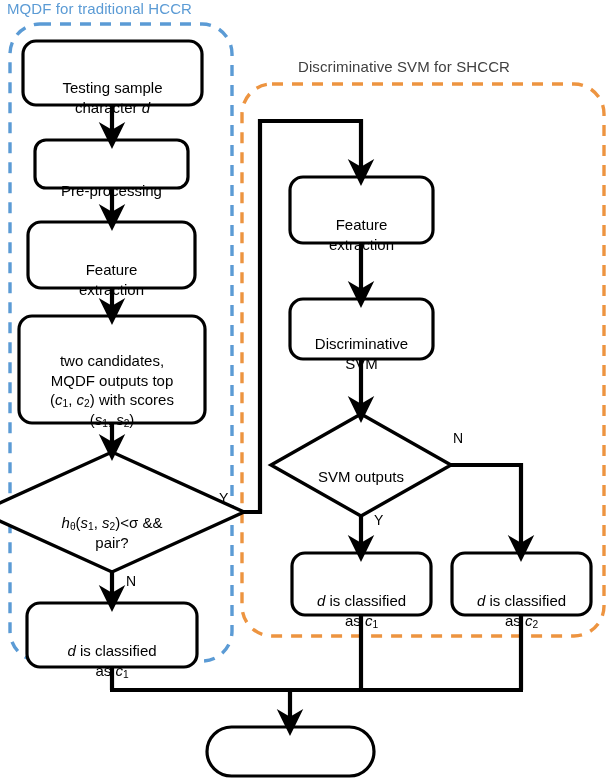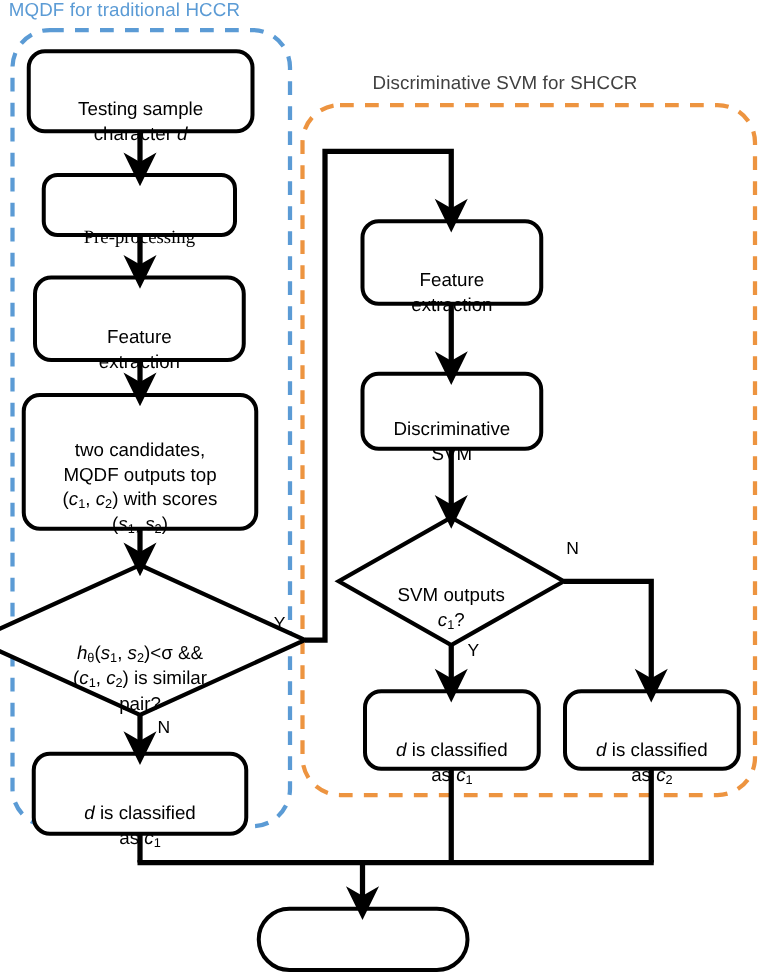--- a/index.html
+++ b/index.html
@@ -104,58 +104,56 @@
   </svg>
 
   <div class="grouptitle blue" style="left:7px;top:0px;">MQDF for traditional HCCR</div>
   <div class="grouptitle orange" style="left:298px;top:58px;">Discriminative SVM for SHCCR</div>
 
   <div class="lbl" style="left:23px;top:50px;width:179px;">
     <div>Testing sample</div>
     <div><span>character </span><i class="v">d</i></div>
   </div>
 
-  <div class="lbl" style="left:35px;top:153px;width:153px;font-family:Liberation Serif, serif;">Pre-processing</div>
+  <div class="lbl" style="left:35px;top:153px;width:153px;">Pre-processing</div>
 
   <div class="lbl" style="left:28px;top:232px;width:167px;">
     <div>Feature</div>
     <div>extraction</div>
   </div>
 
   <div class="lbl" style="left:19px;top:323px;width:186px;">
     <div>two candidates,</div>
     <div>MQDF outputs top</div>
     <div><span>(</span><i class="v">c</i><sub>1</sub><span>, </span><i class="v">c</i><sub>2</sub><span>) with scores</span></div>
     <div><span>(</span><i class="v">s</i><sub>1</sub><span>, </span><i class="v">s</i><sub>2</sub><span>)</span></div>
   </div>
 
   <div class="lbl" style="left:12px;top:485px;width:200px;">
     <div><i class="v">h</i><sub>θ</sub><span>(</span><i class="v">s</i><sub>1</sub><span>, </span><i class="v">s</i><sub>2</sub><span>)&lt;</span><span>σ</span><span> &amp;&amp;</span></div>
-    <div><span>(</span><i class="v">c</i><sub>1</sub><span>, </span><i class="v">c</i><sub>2</sub><span>) is similar</span></div>
     <div>pair?</div>
   </div>
 
   <div class="lbl" style="left:27px;top:613px;width:170px;">
     <div><i class="v">d</i><span> is classified</span></div>
     <div><span>as </span><i class="v">c</i><sub>1</sub></div>
   </div>
 
   <div class="lbl" style="left:290px;top:187px;width:143px;">
     <div>Feature</div>
     <div>extraction</div>
   </div>
 
   <div class="lbl" style="left:287px;top:306px;width:149px;">
     <div>Discriminative</div>
     <div>SVM</div>
   </div>
 
   <div class="lbl" style="left:281px;top:439px;width:160px;">
     <div>SVM outputs</div>
-    <div><i class="v">c</i><sub>1</sub><span>?</span></div>
   </div>
 
   <div class="lbl" style="left:292px;top:563px;width:139px;">
     <div><i class="v">d</i><span> is classified</span></div>
     <div><span>as </span><i class="v">c</i><sub>1</sub></div>
   </div>
 
   <div class="lbl" style="left:452px;top:563px;width:139px;">
     <div><i class="v">d</i><span> is classified</span></div>
     <div><span>as </span><i class="v">c</i><sub>2</sub></div>

